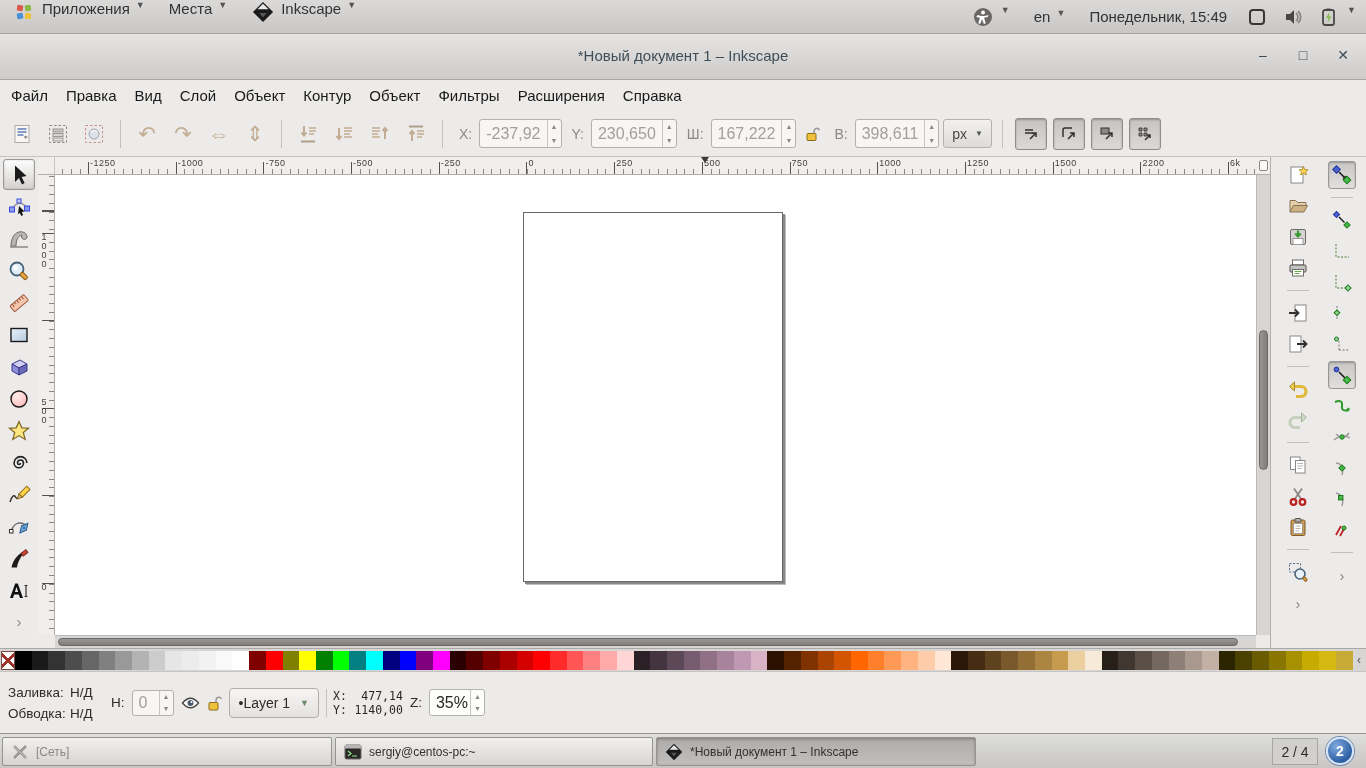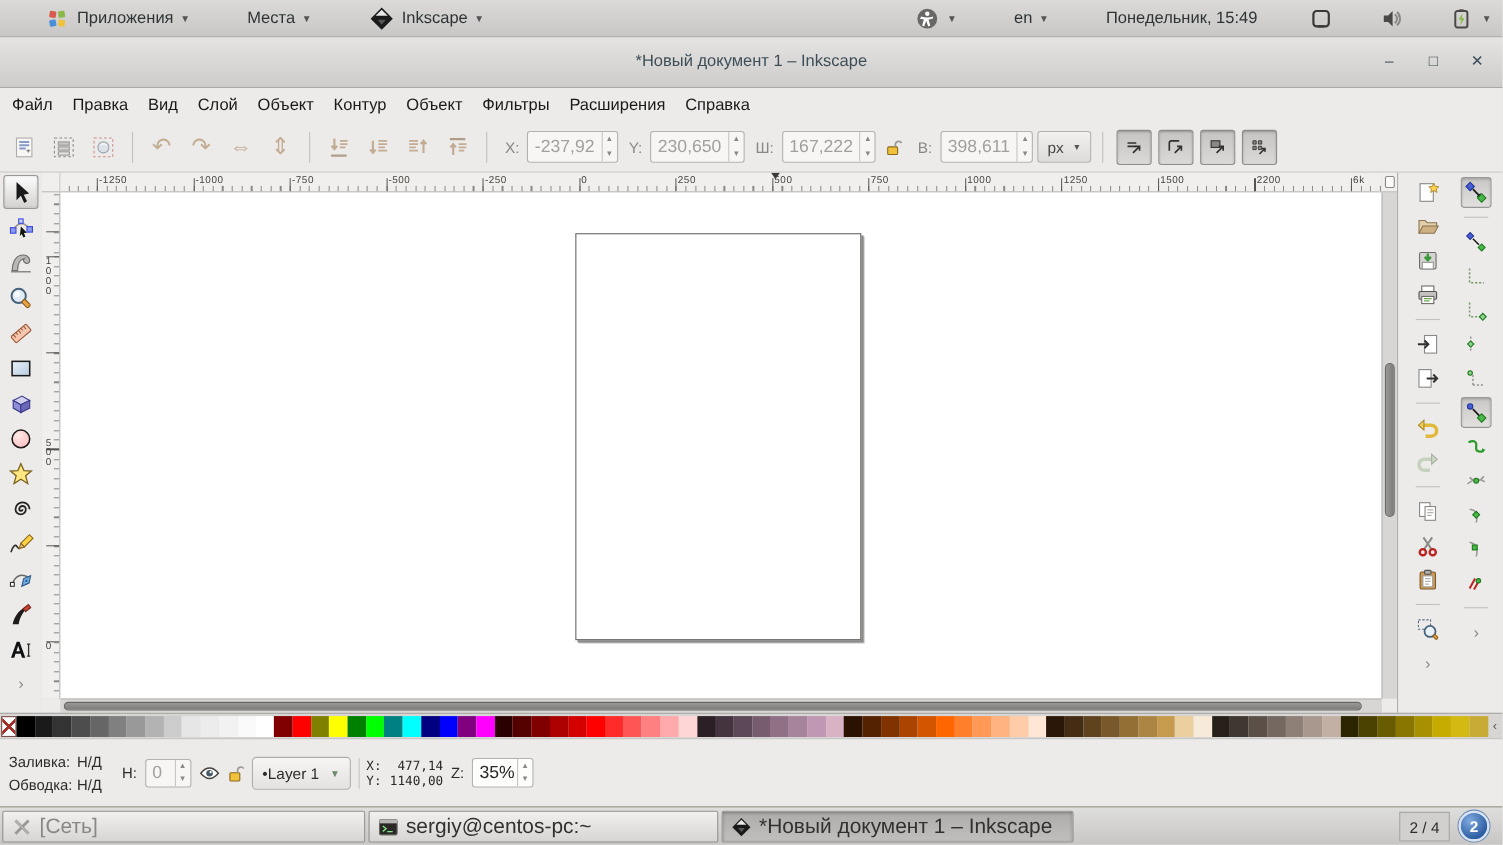--- a/index.html
+++ b/index.html
@@ -2,21 +2,21 @@
 <html><head>
 <meta charset="utf-8">
 <style>
   * { margin:0; padding:0; box-sizing:border-box; }
   html,body { width:1366px; height:768px; overflow:hidden; }
   body { font-family:"Liberation Sans", sans-serif; background:#d6d4d2; position:relative; font-size:14px; color:#1a1a1a; }
   .abs { position:absolute; }
 
   
   #panel { left:0; top:0; width:1366px; height:34px; background:linear-gradient(#dcdad8,#c9c7c5); border-bottom:1px solid #a8a6a4; display:flex; align-items:center; color:#2e3436; font-size:15px; }
-  .panel-item { display:flex; align-items:center; gap:6px; padding:0 12px; height:100%; cursor:default;margin-left:28px; }
+  .panel-item { display:flex; align-items:flex-start; gap:6px; padding:0 12px; height:100%; cursor:default; }
   .caret { font-size:9px; color:#555; }
   #panel-right { margin-left:auto; display:flex; align-items:center; }
   .tray-ico { display:inline-flex; align-items:center; justify-content:center; width:24px; height:24px; }
 
   
   #titlebar { left:0; top:34px; width:1366px; height:46px; background:linear-gradient(#e6e4e2,#cecccA); border-bottom:1px solid #aaa8a6; }
   #title-text { position:absolute; left:0; right:0; top:13px; text-align:center; color:#3d4e59; font-size:15px; }
   #win-controls { position:absolute; right:10px; top:8px; display:flex; gap:14px; }
   .win-btn { width:26px; height:26px; display:flex; align-items:center; justify-content:center; color:#3d4e59; font-size:14px; border-radius:3px; }
 
@@ -96,21 +96,21 @@
   #layer-dd { display:inline-flex; align-items:center; gap:10px; height:30px; padding:0 9px; border:1px solid #b0aeac; border-radius:4px; background:linear-gradient(#f6f5f4,#e4e2e0); color:#2e2c2a; font-size:14px; }
   #status-message { flex:1; white-space:nowrap; overflow:hidden; font-size:14.5px; color:#1e1c1a; }
   #cursor-coords { font-family:"DejaVu Sans Mono", monospace; font-size:11.5px; color:#2a2826; line-height:14px; border-left:1px solid #c6c4c2; padding-left:6px; }
   #cursor-coords .row { display:flex; gap:4px; }
   #cursor-coords .val { min-width:52px; text-align:right; }
   #zoom-field { display:inline-flex; height:27px; border:1px solid #b4b2b0; border-radius:3px; background:#fdfdfc; overflow:hidden; }
   #zoom-field .spin-val { color:#2a2826; min-width:30px; justify-content:flex-end; padding:0 2px 0 6px; }
 
   
   #taskbar { left:0; top:733px; width:1366px; height:35px; background:linear-gradient(#dededc,#c8c6c4); border-top:1px solid #98968a; }
-  .task-btn { position:absolute; top:3px; height:29px; border:1px solid #96948e; border-radius:2px; background:linear-gradient(#f1f0ef,#d7d5d3); display:flex; align-items:center; gap:7px; padding:0 8px; font-size:19px; color:#33312f; overflow:hidden; white-space:nowrap; }
+  .task-btn { position:absolute; top:3px; height:29px; border:1px solid #96948e; border-radius:2px; background:linear-gradient(#f1f0ef,#d7d5d3); display:flex; align-items:center; gap:7px; padding:0 8px; font-size:12px; color:#33312f; overflow:hidden; white-space:nowrap; }
   .task-btn.active { background:linear-gradient(#aeacaa,#c1bfbd); box-shadow:inset 0 1px 3px rgba(0,0,0,.3); }
   .task-btn:nth-child(1) { left:2px; width:330px; color:#8a8886; }
   .task-btn:nth-child(2) { left:335px; width:318px; }
   .task-btn:nth-child(3) { left:656px; width:320px; }
   .task-icon { width:18px; height:18px; flex:none; display:inline-flex; }
   #pager { position:absolute; top:4px; left:1272px; width:46px; height:27px; border:1px solid #a8a6a4; background:#d2d0ce; display:flex; align-items:center; justify-content:center; font-size:14px; color:#2e2c2a; }
   #ws-badge { position:absolute; top:3px; left:1326px; width:28px; height:28px; border-radius:50%; background:radial-gradient(circle at 35% 30%, #7fa9e0, #2e5fa3 70%); border:2px solid #d8e4f4; box-shadow:0 0 0 1px #6a8ab4; color:#fff; font-weight:bold; font-size:14px; display:flex; align-items:center; justify-content:center; }
 
   svg { display:block; }
 </style>

